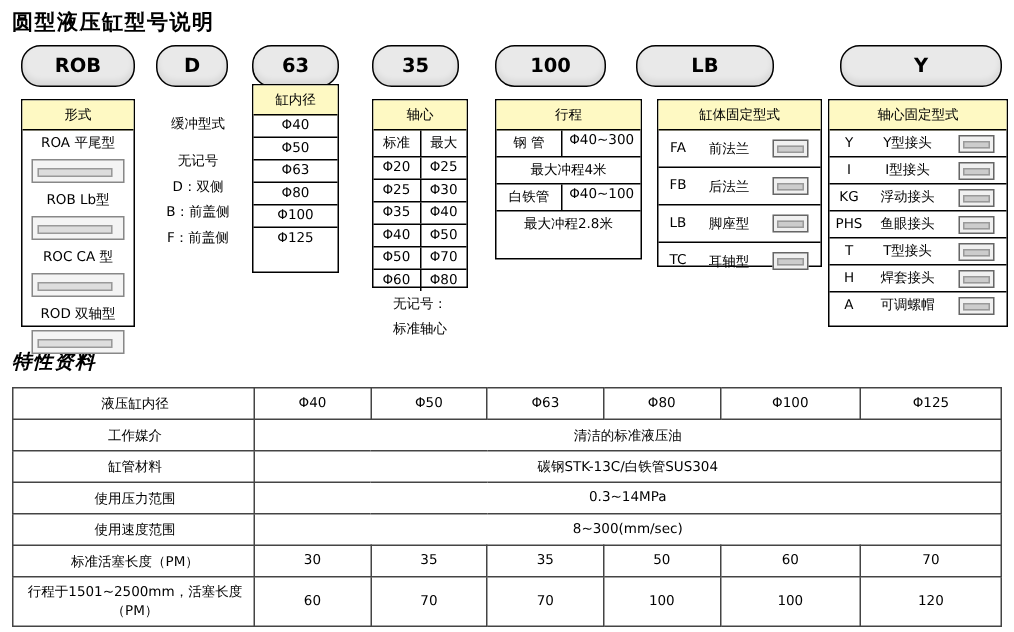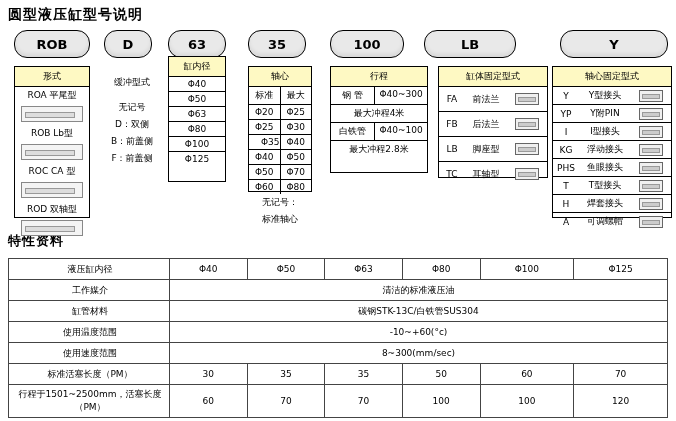--- a/index.html
+++ b/index.html
@@ -5,21 +5,21 @@
   html,body{margin:0;padding:0;}
   body{
     width:676px;height:421px;background:#ffffff;
     font-family:"DejaVu Sans","Liberation Sans",sans-serif;
     font-size:9px;color:#000;position:relative;overflow:hidden;
   }
   .title{
     position:absolute;left:8px;top:6px;font-size:14px;font-weight:bold;letter-spacing:1px;
   }
   .title2{
-    position:absolute;left:8px;top:232px;font-size:13px;font-weight:bold;letter-spacing:1px;
+    position:absolute;left:8px;top:232px;font-size:13px;font-weight:bold;letter-spacing:1px;font-style:italic;
   }
   
   .codebar{position:absolute;top:30px;left:0;width:568px;height:28px;}
   .code{
     position:absolute;top:0;height:26px;border:1.5px solid #000;border-radius:13px;
     background:#e9e9e9;display:flex;align-items:center;justify-content:center;
     font-weight:bold;font-size:13px;
     box-shadow:inset 0 -3px 4px rgba(0,0,0,.08);
   }
   
@@ -115,21 +115,21 @@
   </div>
   <div class="flexrow rowline">
     <div class="cell" style="flex:1;border-right:1px solid #000;">Φ20</div>
     <div class="cell" style="flex:1;">Φ25</div>
   </div>
   <div class="flexrow rowline">
     <div class="cell" style="flex:1;border-right:1px solid #000;">Φ25</div>
     <div class="cell" style="flex:1;">Φ30</div>
   </div>
   <div class="flexrow rowline">
-    <div class="cell" style="flex:1;border-right:1px solid #000;text-align:right;">Φ35</div>
+    <div class="cell" style="flex:1;border-right:1px solid #000;">Φ35</div>
     <div class="cell" style="flex:1;">Φ40</div>
   </div>
   <div class="flexrow rowline">
     <div class="cell" style="flex:1;border-right:1px solid #000;">Φ40</div>
     <div class="cell" style="flex:1;">Φ50</div>
   </div>
   <div class="flexrow rowline">
     <div class="cell" style="flex:1;border-right:1px solid #000;">Φ50</div>
     <div class="cell" style="flex:1;">Φ70</div>
   </div>
@@ -179,25 +179,20 @@
     <div class="t">耳轴型</div>
     <div class="g"><span class="icobox"></span></div>
   </div>
 </div>
 
 <div class="col" style="left:552px;top:66px;width:118px;height:150px;">
   <div class="colhead">轴心固定型式</div>
   <div class="rowflex rowline" style="height:15px;">
     <div class="k">Y</div>
     <div class="t">Y型接头</div>
-    <div class="g"><span class="icobox"></span></div>
-  </div>
-  <div class="rowflex rowline" style="height:15px;">
-    <div class="k">YP</div>
-    <div class="t">Y附PIN</div>
     <div class="g"><span class="icobox"></span></div>
   </div>
   <div class="rowflex rowline" style="height:15px;">
     <div class="k">I</div>
     <div class="t">I型接头</div>
     <div class="g"><span class="icobox"></span></div>
   </div>
   <div class="rowflex rowline" style="height:15px;">
     <div class="k">KG</div>
     <div class="t">浮动接头</div>
@@ -238,22 +233,22 @@
   </tr>
   <tr>
     <td class="lbl">工作媒介</td>
     <td colspan="6">清洁的标准液压油</td>
   </tr>
   <tr>
     <td class="lbl">缸管材料</td>
     <td colspan="6">碳钢STK-13C/白铁管SUS304</td>
   </tr>
   <tr>
-    <td class="lbl">使用温度范围</td>
-    <td colspan="6">-10~+60(°c)</td>
+    <td class="lbl">使用压力范围</td>
+    <td colspan="6">0.3~14MPa</td>
   </tr>
   <tr>
     <td class="lbl">使用速度范围</td>
     <td colspan="6">8~300(mm/sec)</td>
   </tr>
   <tr>
     <td class="lbl">标准活塞长度（PM）</td>
     <td>30</td>
     <td>35</td>
     <td>35</td>

